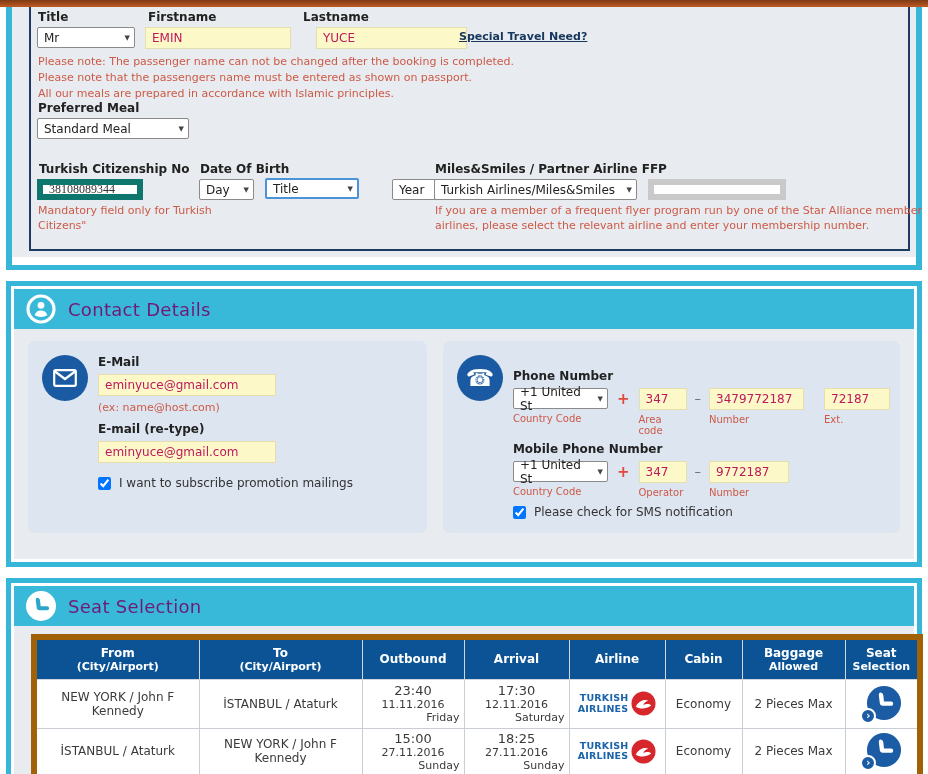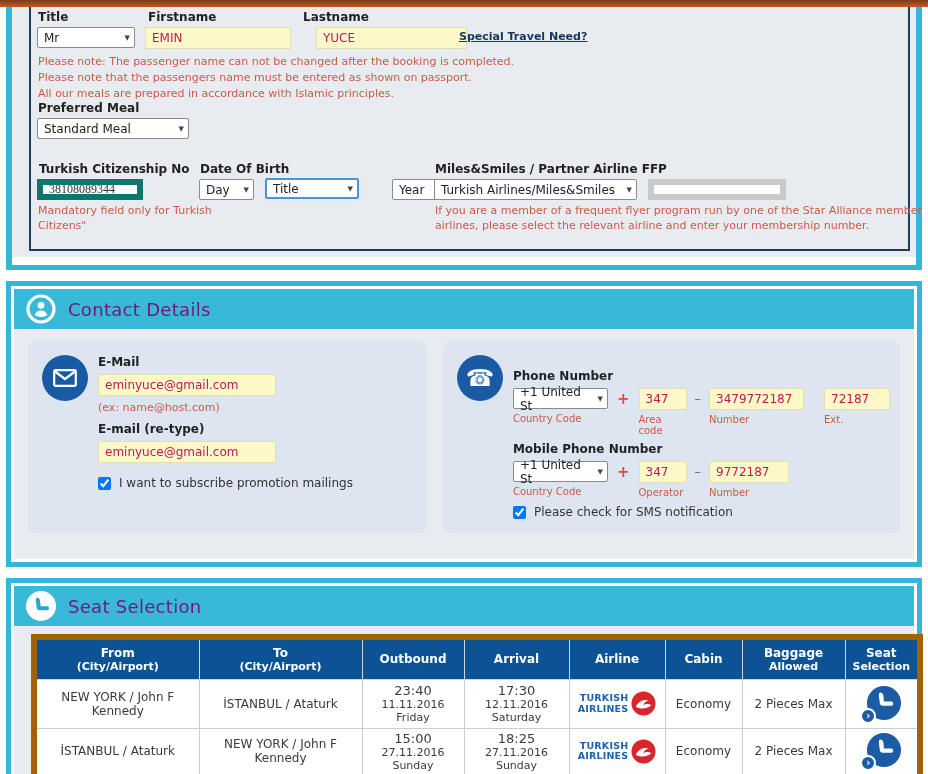--- a/index.html
+++ b/index.html
@@ -61,21 +61,21 @@
   .tablewrap { padding:8px 8px 22px 8px; }
   table.seats { border-collapse:collapse; table-layout:fixed; width:886px; margin-left:9px;
                 background:#8b5cf6; border:6px solid #a16207; }
   table.seats th { background:#0b5394; color:#fff; font-size:12px; font-weight:bold;
                    height:42px; border:1px solid #cfd6de; padding:2px; }
   table.seats th .h2 { font-size:11px; font-weight:bold; display:block; }
   table.seats td { border:1px solid #c9ced4; background:#fff; font-size:12px; color:#3a3a3a;
                    text-align:center; height:49px; padding:2px 4px; }
   .t-time { font-size:13px; }
   .t-date { font-size:11px; }
-  .t-day  { font-size:11px; }
+  .t-day  { font-size:11px;text-align:right; }
 
   .tklogo { display:flex; align-items:center; justify-content:center; gap:3px; }
   .tktext { display:flex; flex-direction:column; text-align:right; color:#1b63ab;
             font-size:9.5px; font-weight:bold; line-height:1.1; letter-spacing:.2px; }
   .seatsel { position:relative; width:42px; height:38px; margin:0 auto; cursor:pointer; }
   .seatsel svg { position:absolute; right:0; top:0; }
   .seatsel .mini { position:absolute; left:0; bottom:-1px; width:16px; height:16px;
                    border-radius:50%; background:#1b5ca5; border:2px solid #fff; color:#fff;
                    font-size:10px; font-weight:bold; display:flex; align-items:center;
                    justify-content:center; line-height:1; }

